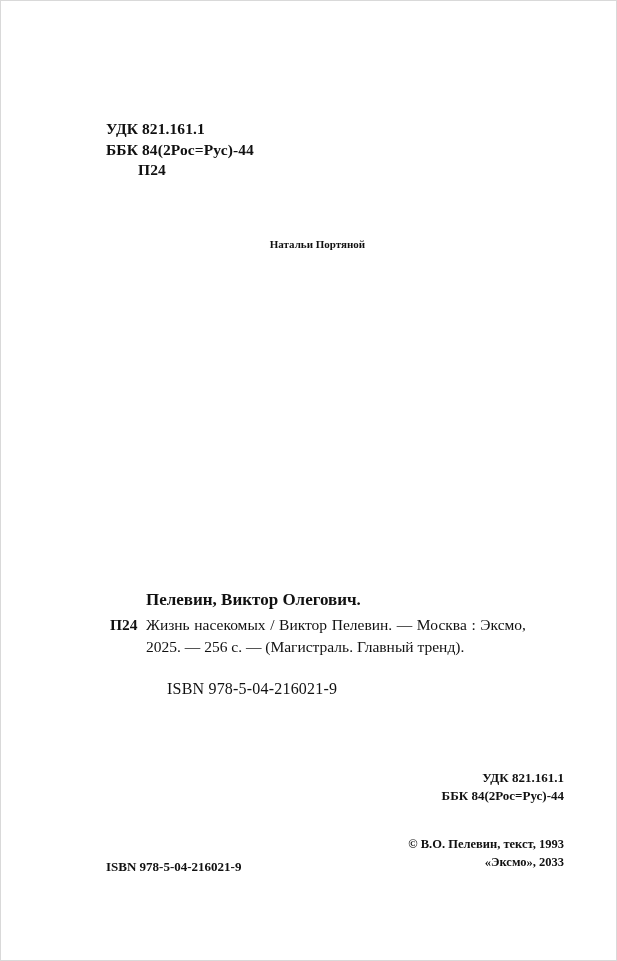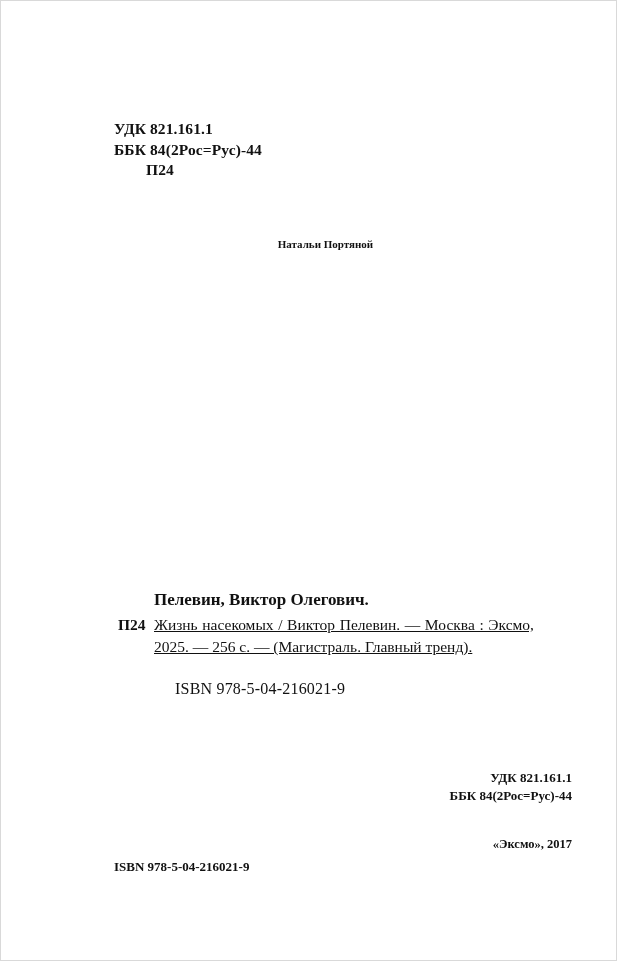--- a/index.html
+++ b/index.html
@@ -15,21 +15,21 @@
     position: relative;
     width: 617px;
     height: 961px;
     background: #ffffff;
     overflow: hidden;
     border: 1px solid #d9d9d9;
     box-sizing: border-box;
   }
   .inner {
     position: absolute;
-    left: 16px;
+    left: 8px;
     top: 0;
     width: 590px;
     height: 961px;
   }
 
   
   .class-block {
     position: absolute;
     left: 97px;
     top: 118px;
@@ -81,21 +81,20 @@
   }
   .cip-code {
     position: absolute;
     left: -36px;
     top: 0;
     font-weight: bold;
     font-size: 15.5px;
   }
   .cip-desc {
     display: block;
-    text-decoration: underline;
   }
 
   .isbn-main {
     position: absolute;
     left: 158px;
     top: 679px;
     font-size: 16px;
     letter-spacing: 0.2px;
   }
 
@@ -166,19 +165,20 @@
 
     <div class="isbn-main">ISBN 978-5-04-216021-9</div>
 
 
     <div class="class-repeat">
       <div>УДК 821.161.1</div>
       <div>ББК 84(2Рос=Рус)-44</div>
     </div>
 
     <div class="copyright">
-      <div>«Эксмо», 2017</div>
+      <div>© В.О. Пелевин, текст, 1993</div>
+      <div>«Эксмо», 2033</div>
     </div>
 
     <div class="isbn-bottom">ISBN 978-5-04-216021-9</div>
 
   </div>
 </div>
 
 </body></html>

